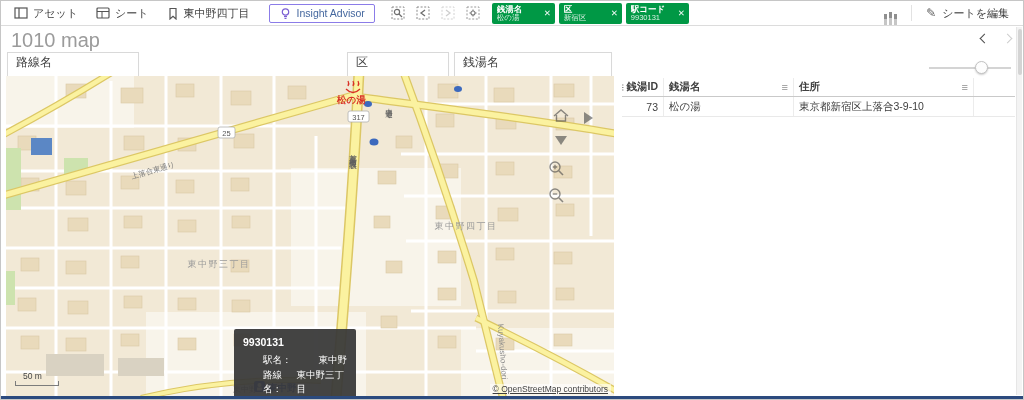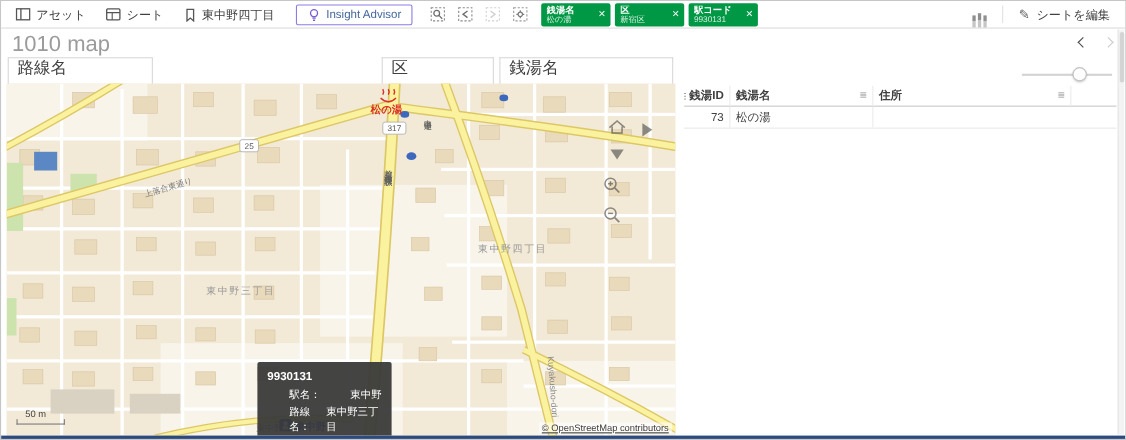--- a/index.html
+++ b/index.html
@@ -28,21 +28,21 @@
 
   
   .title-row { position:relative; height:24px; padding:4px 10px 0 10px; }
   .sheet-title { font-size:20px; color:#9b9b9b; line-height:20px; }
   .sheet-nav { position:absolute; right:12px; top:9px; display:flex; gap:16px; }
   .chev { width:7px; height:7px; border-left:1.6px solid #4d4d4d; border-bottom:1.6px solid #4d4d4d; transform:rotate(45deg); cursor:pointer; }
   .chev.next { border-color:#cdcdcd; transform:rotate(225deg); }
 
   
   .filter-row { position:relative; height:26px; margin:0 6px; }
-  .fbox { position:absolute; top:2px; height:36px; background:#fff; border:1px solid #d9d9d9; font-size:15px; color:#404040; line-height:18px; padding-left:8px; cursor:pointer; box-shadow:0 1px 1px rgba(0,0,0,.04); }
+  .fbox { position:absolute; top:2px; height:36px; background:#fff; border:1px solid #d9d9d9; font-size:12px; color:#404040; line-height:18px; padding-left:8px; cursor:pointer; box-shadow:0 1px 1px rgba(0,0,0,.04); }
   .fbox.sel { border-bottom:2px solid #009845; }
   .fb1{ left:0; width:132px; } .fb2{ left:137px; width:133px; } .fb3{ left:340px; width:102px; } .fb4{ left:447px; width:158px; }
   .slider { position:absolute; right:6px; top:11px; width:82px; height:14px; cursor:pointer; }
   .slider .track { position:absolute; left:0; right:0; top:6px; height:2px; background:#d4d4d4; }
   .slider .handle { position:absolute; left:46px; top:0; width:13px; height:13px; border-radius:50%; background:#fdfdfd; border:1px solid #c2c2c2; box-shadow:0 1px 2px rgba(0,0,0,.2); }
 
   
   .main { display:flex; height:322px; padding-left:5px; }
   .map-panel { position:relative; width:608px; height:320px; overflow:hidden; background:#f2ead8; flex:none; }
   .map-svg { position:absolute; left:0; top:0; }
@@ -420,20 +420,21 @@
           <div class="cell">
             <span>住所</span>
             <span class="grow"></span>
             <span class="menu-ic">≡</span>
           </div>
           <div class="cell last"></div>
         </div>
         <div class="tbl-row">
           <div class="cell num">73</div>
           <div class="cell">松の湯</div>
+          <div class="cell">東京都新宿区上落合3-9-10</div>
           <div class="cell last"></div>
         </div>
       </div>
     </div>
   </div>
 
   <div class="scroll-strip">
     <div class="scroll-thumb"></div>
   </div>
   <div class="bottom-strip"></div>

